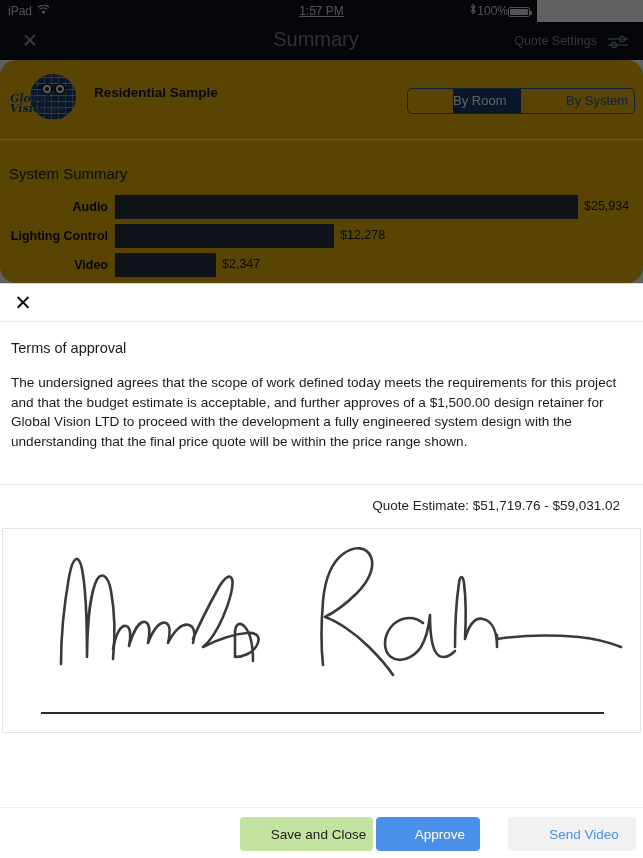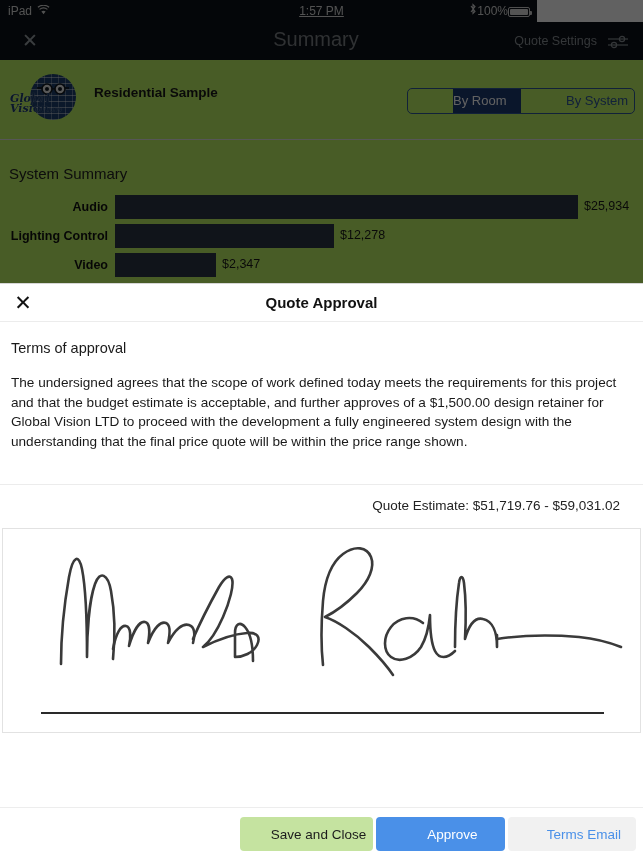--- a/index.html
+++ b/index.html
@@ -52,21 +52,22 @@
   .nav-settings {
     position: absolute; right: 46px; top: 12px;
     font-size: 12.5px; color: #8a9096;
   }
   .sliders-ico {
     position: absolute; right: 14px; top: 13px; width: 22px; height: 14px;
   }
 
   .summary-body {
     position: absolute; top: 60px; left: 0; width: 643px; height: 223px;
-    background: #bef264;
+    background: #eab308;
+    border-radius: 16px;
   }
   .proj-head {
     position: absolute; top: 0; left: 0; width: 643px; height: 80px;
     border-bottom: 1px solid #e3e3e3;
   }
   .logo-wrap { position: absolute; left: 10px; top: 14px; width: 62px; height: 50px; }
   .globe {
     position: absolute; left: 20px; top: 0px; width: 46px; height: 46px;
     border-radius: 50%;
     background:
@@ -161,21 +162,21 @@
 
   .footer {
     position: absolute; left: 0; top: 523px; width: 643px; height: 52px;
     border-top: 1px solid #ededed; background: #fff;
   }
   .btn {
     position: absolute; top: 9px; height: 34px; border: none; border-radius: 4px;
     font-size: 13.5px; font-family: "Liberation Sans", sans-serif; cursor: pointer; padding-left: 24px;
   }
   .btn-save { left: 240px; width: 133px; background: #c5e3a0; color: #1c1c1c; }
-  .btn-approve { left: 376px; width: 129px; background: #4a90e8; color: #ffffff; }
+  .btn-approve { left: 376px; width: 104px; background: #4a90e8; color: #ffffff; }
   .btn-email { left: 508px; width: 128px; background: #f1f1f1; color: #4a90e8; }
 </style>
 </head>
 <body>
 
 <div id="app">
 
   <div class="bg-screen">
 
     <div class="statusbar">
@@ -269,21 +270,20 @@
       </div>
     </div>
 
     <div class="dim"></div>
   </div>
 
   <div class="modal">
 
     <div class="modal-head">
       <div class="modal-close">✕</div>
-      <div class="modal-title">Quote Approval</div>
     </div>
 
     <div class="terms-wrap">
       <div class="terms-head">Terms of approval</div>
       <div class="terms-body">The undersigned agrees that the scope of work defined today meets the requirements for this project and that the budget estimate is acceptable, and further approves of a $1,500.00  design retainer for Global Vision LTD to proceed with the development a fully engineered system design with the understanding that the final price quote will be within the price range shown.</div>
       <div class="est-divider"></div>
       <div class="estimate">Quote Estimate: $51,719.76 - $59,031.02</div>
     </div>
 
     <div class="sig-box">
@@ -297,17 +297,17 @@
           <path d="M452 118 C452 96 453 74 456 54 C457 46 460 46 461 54 C463 70 463 92 462 110 C466 96 472 88 480 90 C490 92 494 104 494 118 L494 106"></path>
           <path d="M494 110 C520 106 552 106 576 108 C596 110 608 114 618 118"></path>
         </g>
       </svg>
       <div class="sig-line"></div>
     </div>
 
     <div class="footer">
       <button class="btn btn-save">Save and Close</button>
       <button class="btn btn-approve">Approve</button>
-      <button class="btn btn-email">Terms Email</button>
+      <button class="btn btn-email">Send Video</button>
     </div>
   </div>
 
 </div>
 
 </body></html>

